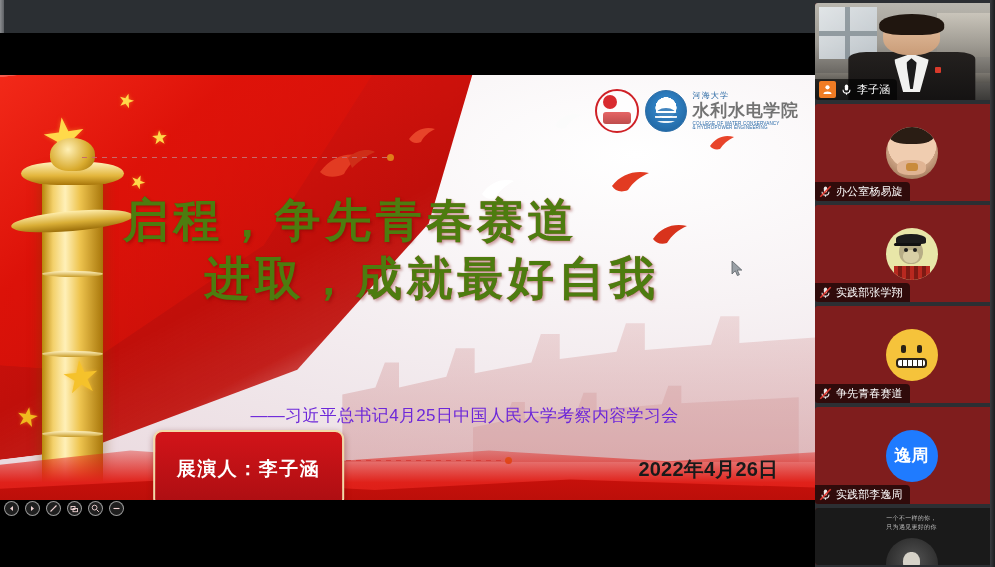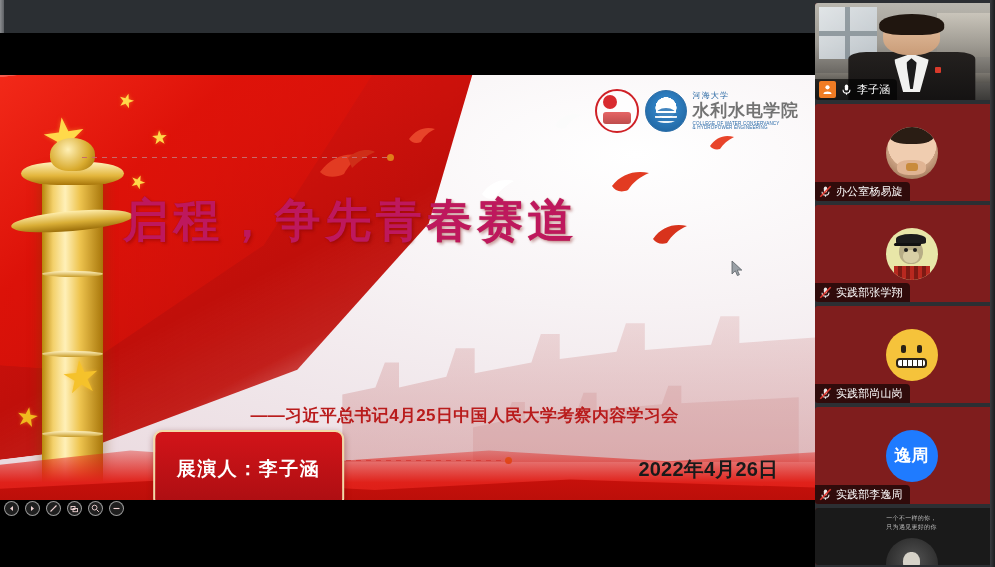--- a/index.html
+++ b/index.html
@@ -81,26 +81,26 @@
           clip-path:polygon(0% 100%, 0% 70%, 10% 64%, 12% 48%, 16% 48%, 16% 62%, 32% 56%,
                             34% 40%, 38% 40%, 38% 55%, 58% 50%, 60% 34%, 64% 34%, 64% 49%,
                             100% 44%, 100% 100%); }
 
   
   .dove { position:absolute; width:0; height:0; }
 
   
   .title-wrap { position:absolute; left:0; top:27%; width:100%; text-align:center; }
   .t-line { font-family:"DejaVu Sans","Liberation Sans",sans-serif; font-weight:700;
-            color:#be185d; letter-spacing:.10em; line-height:1.12;
+            color:#4d7c0f; letter-spacing:.10em; line-height:1.12;
             text-shadow:2px 2px 3px rgba(120,0,0,.35), 0 0 1px rgba(150,10,10,.6); }
   .t1 { font-size:46px; padding-right:14%; }
   .t2 { font-size:46px; padding-left:6%; margin-top:6px; }
   .t-sub { position:absolute; left:0; top:74%; width:100%; text-align:center;
-           padding-left:14%; font-size:17px; font-weight:700; color:#b91c1c;
+           padding-left:14%; font-size:17px; font-weight:400; color:#6d28d9;
            letter-spacing:.02em; }
 
   .badge { position:absolute; left:30.5%; top:88.5%; transform:translate(-50%,-50%);
            background:linear-gradient(180deg,#d21419,#ab0e12);
            border:2px solid #f2d9a8; border-radius:9px;
            padding:24px 22px; color:#fff; font-size:19px; font-weight:700; letter-spacing:.08em;
            box-shadow:0 2px 6px rgba(90,0,0,.35); white-space:nowrap; }
   .datetxt { position:absolute; right:4.5%; top:88.5%; transform:translateY(-50%);
              font-size:20px; font-weight:700; color:#1a1a1a; letter-spacing:.01em;text-align:right; }
 
@@ -313,20 +313,21 @@
         </div>
       </div>
 
       <div class="dotline" style="left:10%;top:18.5%;width:38%"></div>
       <div class="dot" style="left:47.5%;top:17.8%"></div>
       <div class="dotline" style="left:24%;top:86.5%;width:38%"></div>
       <div class="dot" style="left:62%;top:85.8%"></div>
 
       <div class="title-wrap">
         <div class="t-line t1">启程，争先青春赛道</div>
+        <div class="t-line t2">进取，成就最好自我</div>
       </div>
       <div class="t-sub">——习近平总书记4月25日中国人民大学考察内容学习会</div>
 
       <div class="bg-red-bottom"></div>
       <div class="bg-red-bottom2"></div>
       <div class="bg-gold-wave"></div>
 
       <div class="badge">展演人：李子涵</div>
       <div class="datetxt">2022年4月26日</div>
 
@@ -453,21 +454,21 @@
           <div class="mouth"></div>
         </div>
       </div>
       <div class="nameplate">
         <svg class="micon" viewBox="0 0 14 14">
           <rect x="5.2" y="1.6" width="3.6" height="6.6" rx="1.8" fill="#e8e8e8"></rect>
           <path d="M3.3 7.2 A3.7 3.7 0 0 0 10.7 7.2" fill="none" stroke="#e8e8e8" stroke-width="1.2"></path>
           <path d="M7 10.9 L7 12.6" stroke="#e8e8e8" stroke-width="1.2"></path>
           <path d="M1.4 12.6 L12.6 1.4" stroke="#e23b32" stroke-width="1.7"></path>
         </svg>
-        <span class="nm">实践部尚山岗</span>
+        <span class="nm">争先青春赛道</span>
       </div>
     </div>
 
     <div class="tile">
       <div class="avwrap">
         <div class="av av-text">逸周</div>
       </div>
       <div class="nameplate">
         <svg class="micon" viewBox="0 0 14 14">
           <rect x="5.2" y="1.6" width="3.6" height="6.6" rx="1.8" fill="#e8e8e8"></rect>

